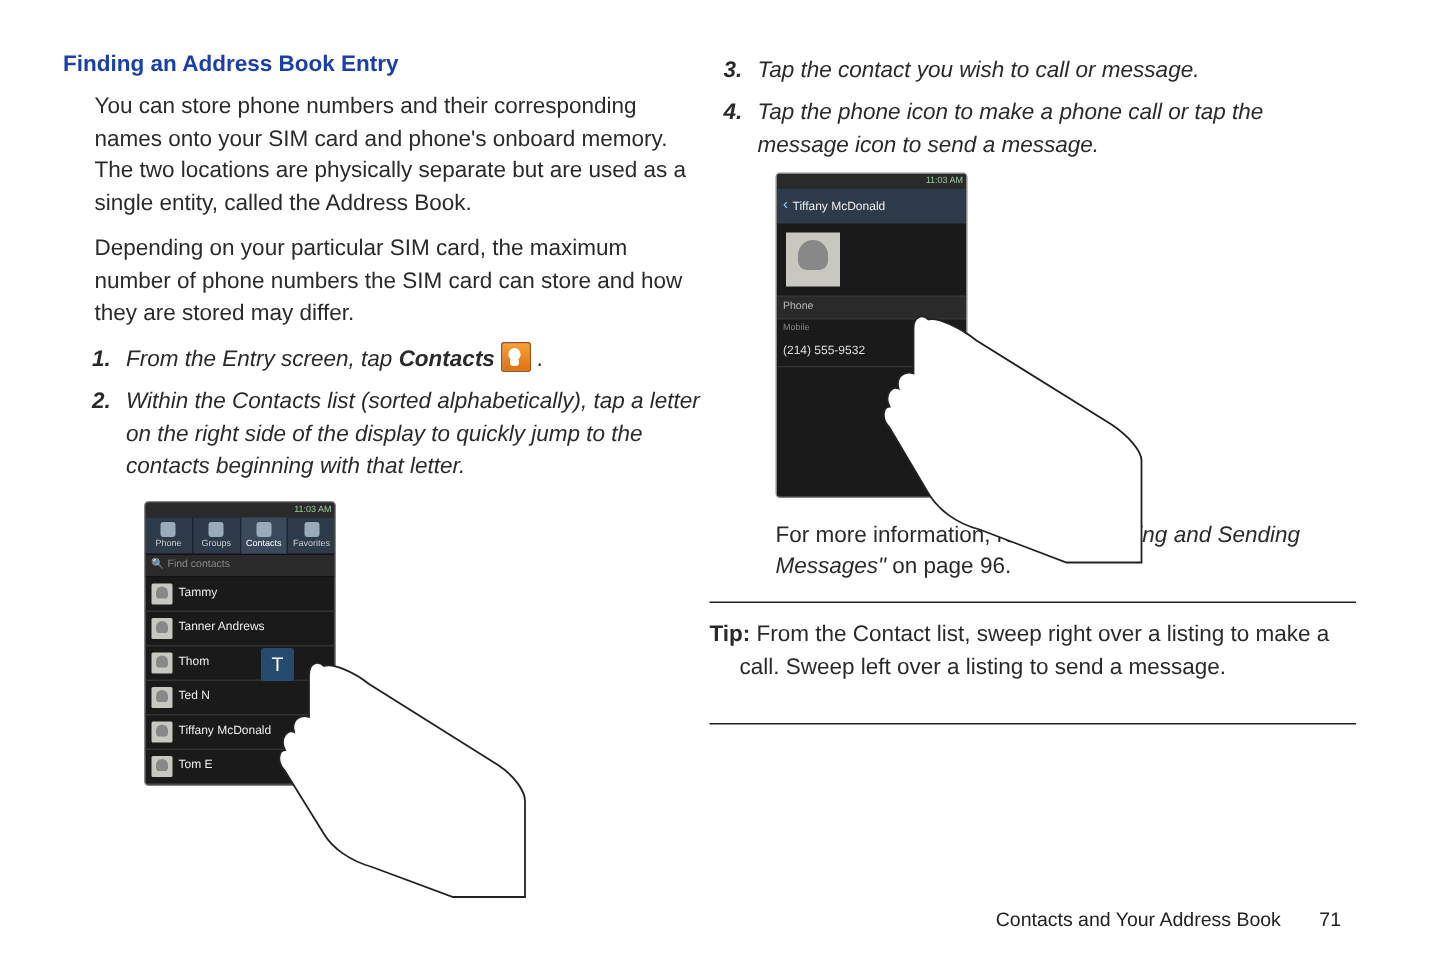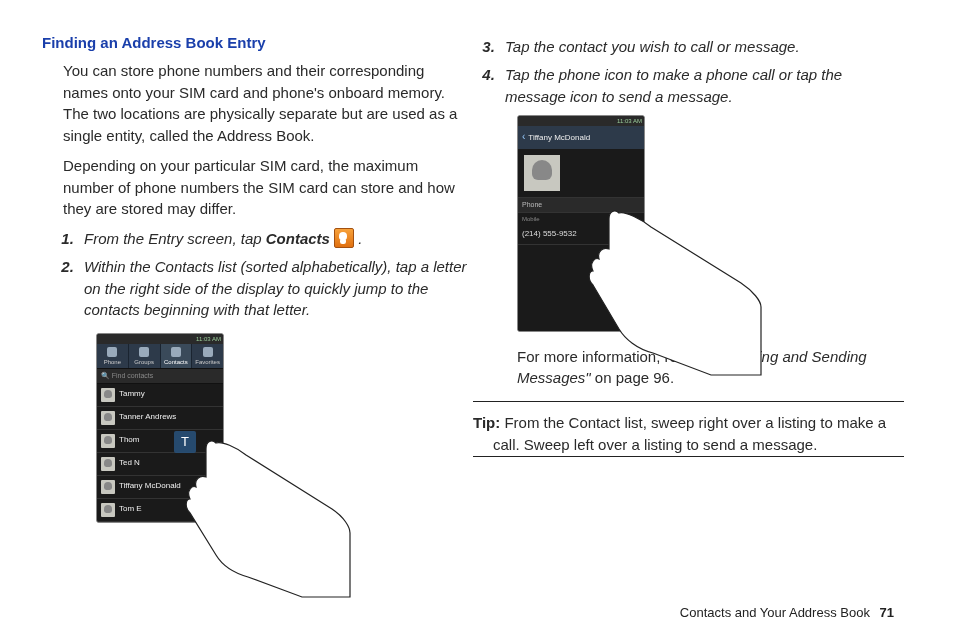--- a/index.html
+++ b/index.html
@@ -221,32 +221,32 @@
   }
   .call-ic{ background:#3a6e2f; color:#cfe; }
   .msg-ic{ background:#c9a227; color:#332; }
   .phone-fill{ height:86px; background:#1a1a1a; }
 
   .ref-para { margin:14px 0 0 44px; }
   .tip-block {
     border-top:1.5px solid #222;
     border-bottom:1.5px solid #222;
     margin:12px 0 0 0;
-    padding:10px 0 0 0;
+    padding:10px 0 26px 0;
   }
   .tip-block p{ margin:0 0 0 0; padding-left:20px; text-indent:-20px; }
 
   .footer {
     position:absolute;
     bottom:16px;
     right:60px;
     font-size:13px;
     color:#222;
   }
-  .footer .pagenum{ margin-left:6px;font-weight:bold; }
+  .footer .pagenum{ margin-left:22px; }
 </style>
 </head>
 <body>
 
 <div class="page">
 
   <div class="col">
     <h3 class="section-title">Finding an Address Book Entry</h3>
     <p class="para">You can store phone numbers and their corresponding names onto your SIM card and phone's onboard memory. The two locations are physically separate but are used as a single entity, called the Address Book.</p>
     <p class="para">Depending on your particular SIM card, the maximum number of phone numbers the SIM card can store and how they are stored may differ.</p>

